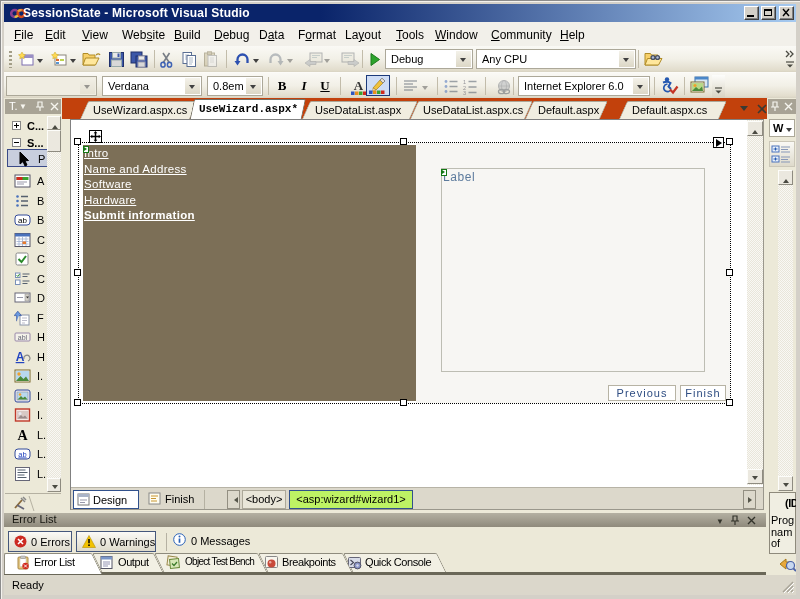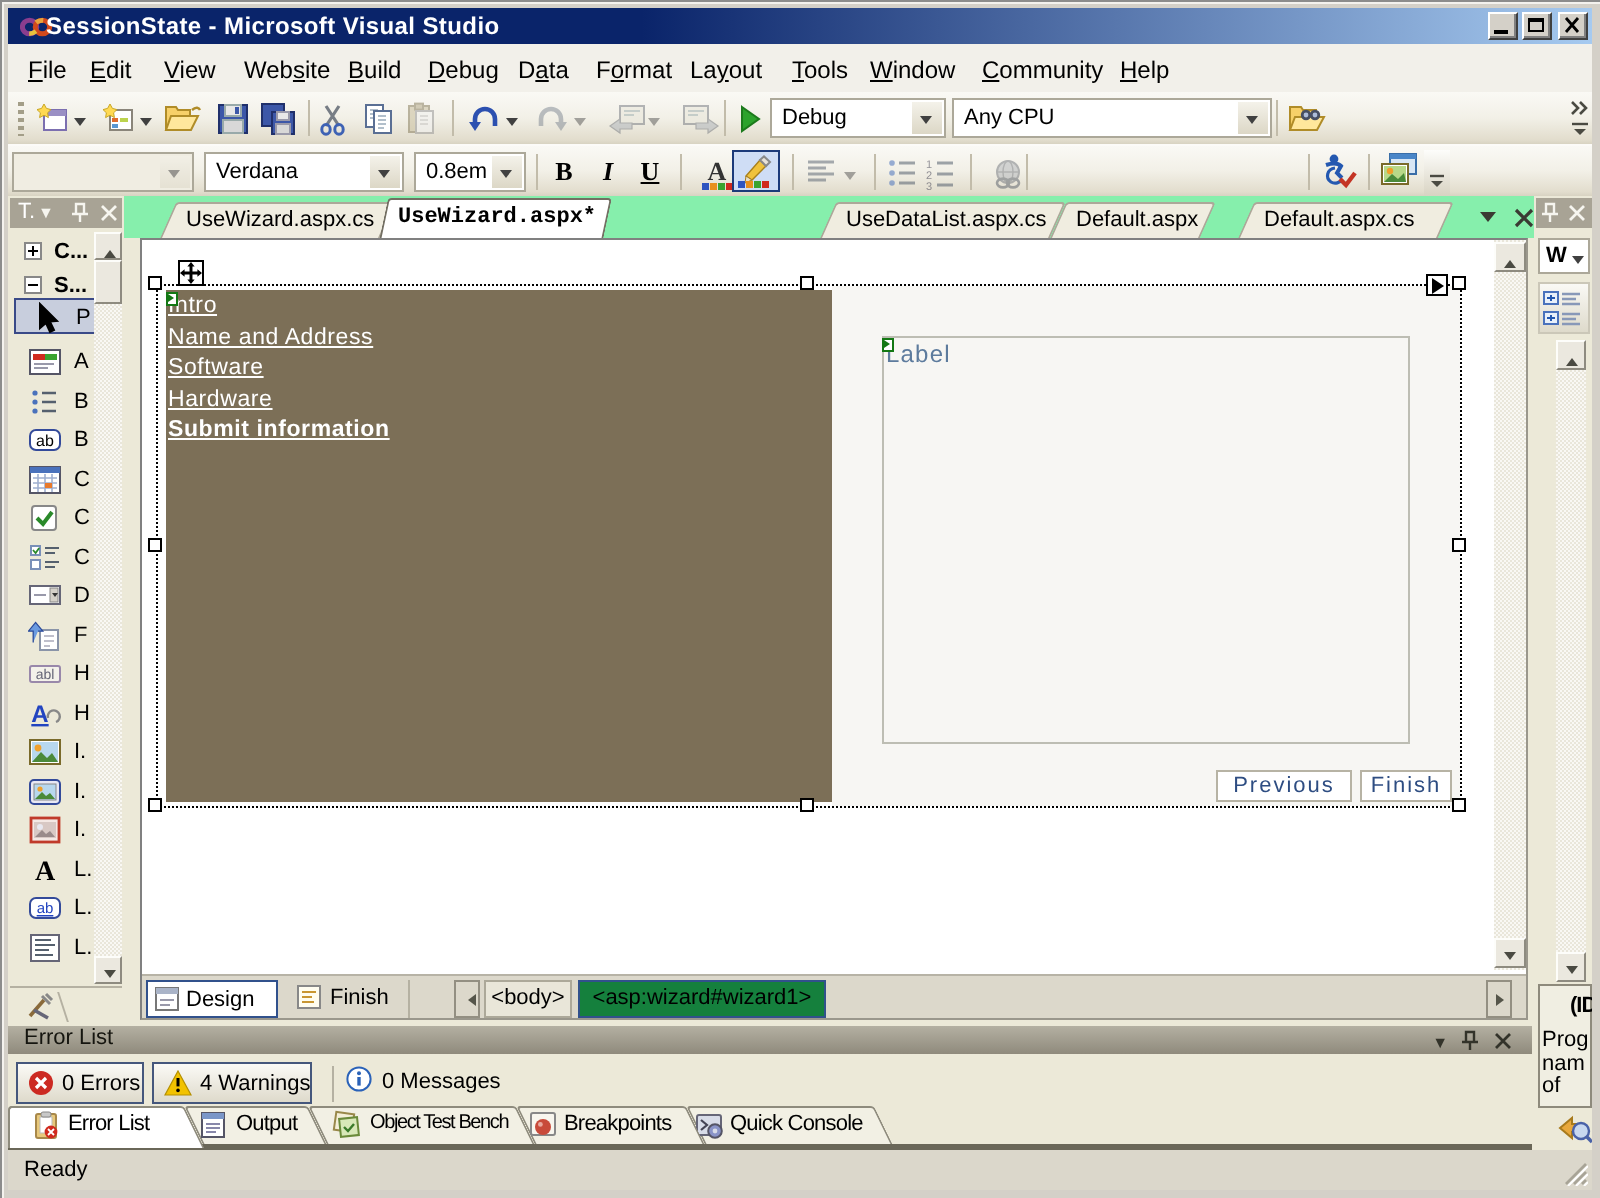--- a/index.html
+++ b/index.html
@@ -35,21 +35,21 @@
 .tsep { position:absolute; top:4px; width:1px; height:18px; background:#c2bcaa; }
 .combo { position:absolute; top:3px; height:20px; background:#fff; border:1px solid #aca899; font-size:11px; color:#000; }
 .combo .ctext { position:absolute; left:5px; top:3px; white-space:nowrap; }
 .combo .carr { position:absolute; right:1px; top:1px; bottom:1px; width:15px; background:linear-gradient(180deg,#f4f2ea,#dcd7c6); color:#404040; }
 .combo .carr:after { content:""; position:absolute; left:4px; top:7px; border:3.5px solid transparent; border-top:4px solid #404040; }
 .darr { position:absolute; width:9px; height:16px; }
 .darr:after { content:""; position:absolute; left:1px; top:7px; border:3.5px solid transparent; border-top:4px solid #404040; }
 .icon16 { position:absolute; top:5px; width:17px; height:17px; }
 .icon16 svg { position:absolute; left:0; top:0; }
 
-#tabstrip { position:absolute; left:62px; top:98px; width:712px; height:21px; background:#86efac; }
+#tabstrip { position:absolute; left:62px; top:98px; width:712px; height:21px; background:#c2410c; }
 .dtab { position:absolute; top:3px; height:18px; font-size:11px; color:#000; white-space:nowrap; }
 .dtab .bg { position:absolute; left:0; top:0; width:100%; height:100%; background:#f0ede0; border:1px solid #aca899; border-bottom:none; border-radius:2px 2px 0 0; transform:skewX(-24deg); transform-origin:100% 0; }
 .dtab .tx { position:absolute; left:5px; top:3px; }
 .dtab.active { z-index:3; top:1px; height:20px; font-weight:bold; }
 .dtab.active .bg { background:#fff; border-color:#736f63; transform:skewX(-12deg); }
 .dtab.active .tx { top:4px;font-family:Liberation Mono, monospace; }
 
 #toolbox { position:absolute; left:4px; top:98px; width:58px; height:414px; background:#ece9d8; }
 #tb-title { position:absolute; left:1px; top:1px; width:56px; height:15px; background:#a8a395; color:#fff; font-size:11px; }
 .titem { position:absolute; left:3px; width:42px; height:19px; color:#000; font-size:11px; }
@@ -311,20 +311,24 @@
       </svg></div>
   <div class="tsep" style="left:481px"></div>
   <div class="abs" style="left:491px;top:6px;width:18px;height:17px;opacity:0.5"><svg width="18" height="17" viewBox="0 0 18 17">
         <circle cx="9" cy="7" r="5.5" fill="#b0b4ba" stroke="#70747c"></circle>
         <ellipse cx="9" cy="7" rx="2.5" ry="5.5" fill="none" stroke="#70747c" stroke-width="0.7"></ellipse>
         <path d="M3.5 7 h11" stroke="#70747c" stroke-width="0.7"></path>
         <ellipse cx="6.5" cy="12.5" rx="3" ry="2.2" fill="none" stroke="#555c66" stroke-width="1.3"></ellipse>
         <ellipse cx="11.5" cy="12.5" rx="3" ry="2.2" fill="none" stroke="#555c66" stroke-width="1.3"></ellipse>
       </svg></div>
   <div class="tsep" style="left:509px"></div>
+  <div class="combo" style="left:514px;width:132px">
+      <span class="ctext">Internet Explorer 6.0</span>
+      <span class="carr"></span>
+    </div>
   <div class="tsep" style="left:650px"></div>
   <div class="abs" style="left:655px;top:3px;width:20px;height:19px"><svg width="20" height="19" viewBox="0 0 20 19">
         <circle cx="8" cy="3.5" r="2.2" fill="#2458b0"></circle>
         <path d="M4 6.5 C7 5.5 10 5.5 11.5 7 L9.5 10.5 L12 13 " fill="none" stroke="#2458b0" stroke-width="2"></path>
         <path d="M8.5 8 C4.5 8.5 3.5 13 6.5 15 C8.5 16.2 11 15.5 12 13.5" fill="none" stroke="#2458b0" stroke-width="1.6"></path>
         <path d="M11 13.5 L14 16.5 L18.5 10.5" fill="none" stroke="#c43424" stroke-width="2.2"></path>
       </svg></div>
   <div class="tsep" style="left:680px"></div>
   <div class="abs" style="left:686px;top:3px;width:19px;height:18px"><svg width="19" height="18" viewBox="0 0 19 18">
         <rect x="5" y="1" width="13" height="10" fill="#d8e6f4" stroke="#3a6ea8"></rect>
@@ -520,20 +524,24 @@
 
 <div id="tabstrip">
   <div class="dtab" style="left:26px;width:110px;z-index:1">
       <span class="bg"></span>
       <span class="tx">UseWizard.aspx.cs</span>
     </div>
   <div class="dtab active" style="left:132px;width:112px">
       <span class="bg"></span>
       <span class="tx">UseWizard.aspx*</span>
     </div>
+  <div class="dtab" style="left:248px;width:108px;z-index:1">
+      <span class="bg"></span>
+      <span class="tx">UseDataList.aspx</span>
+    </div>
   <div class="dtab" style="left:356px;width:115px;z-index:1">
       <span class="bg"></span>
       <span class="tx">UseDataList.aspx.cs</span>
     </div>
   <div class="dtab" style="left:471px;width:75px;z-index:1">
       <span class="bg"></span>
       <span class="tx">Default.aspx</span>
     </div>
   <div class="dtab" style="left:565px;width:100px;z-index:1">
       <span class="bg"></span>
@@ -603,21 +611,21 @@
         <rect x="1" y="1" width="11" height="11" fill="#fffdf0" stroke="#888"></rect>
         <path d="M3 4 h7 M3 6.5 h5 M3 9 h6" stroke="#c89632" stroke-width="1"></path>
       </svg>
     <span style="margin-left:17px">Finish</span>
   </div>
   <div class="abs" style="left:133px;top:2px;width:1px;height:19px;background:#b5b1a2"></div>
   <div class="abs" style="left:156px;top:2px;width:13px;height:19px;background:#dcd8cb;border:1px solid #938f82">
       <span style="position:absolute;left:3px;top:6px;width:0;height:0;border:3.5px solid transparent;border-right:4.5px solid #55554a"></span>
     </div>
   <div class="abs" style="left:171px;top:2px;width:44px;height:19px;border:1px solid #aca899;background:#e9e6d9;font-size:11px;text-align:center;line-height:17px">&lt;body&gt;</div>
-  <div class="abs" style="left:218px;top:2px;width:124px;height:19px;border:1px solid #31518c;background:#15803d;font-size:11px;text-align:center;line-height:17px">&lt;asp:wizard#wizard1&gt;</div>
+  <div class="abs" style="left:218px;top:2px;width:124px;height:19px;border:1px solid #31518c;background:#bef264;font-size:11px;text-align:center;line-height:17px">&lt;asp:wizard#wizard1&gt;</div>
   <div class="abs" style="left:672px;top:2px;width:13px;height:19px;background:#dcd8cb;border:1px solid #938f82">
       <span style="position:absolute;left:4px;top:6px;width:0;height:0;border:3.5px solid transparent;border-left:4.5px solid #55554a"></span>
     </div>
 </div>
 
 <div id="errorlist">
   <div id="el-title">
       <span style="position:absolute;left:8px;top:0px">Error List</span>
     <span style="position:absolute;right:42px;top:4px;font-size:8px;color:#33332a">▼</span>
     <svg style="position:absolute;right:26px;top:2px" width="11" height="11" viewBox="0 0 11 11">
@@ -633,21 +641,21 @@
         <path d="M4 4 L9 9 M9 4 L4 9" stroke="#fff" stroke-width="1.6"></path>
       </svg>
     <span class="abs" style="left:22px;top:4px">0 Errors</span>
   </div>
   <div class="elbtn" style="left:72px;width:80px">
     <svg class="abs" style="left:5px;top:3px" width="14" height="13" viewBox="0 0 14 13">
         <path d="M7 0.5 L13.5 12.5 H0.5 Z" fill="#f2c200" stroke="#b59000" stroke-width="0.6"></path>
         <path d="M7 4 V8.2" stroke="#000" stroke-width="1.5"></path>
         <circle cx="7" cy="10.2" r="0.9" fill="#000"></circle>
       </svg>
-    <span class="abs" style="left:23px;top:4px">4 Warnings</span>
+    <span class="abs" style="left:23px;top:4px">0 Warnings</span>
   </div>
   <div class="abs" style="left:162px;top:22px;width:1px;height:18px;background:#b5b1a2"></div>
   <div class="abs" style="left:169px;top:24px;font-size:11px">
     <svg class="abs" style="left:0;top:-2px" width="13" height="13" viewBox="0 0 13 13">
         <circle cx="6.5" cy="6.5" r="5.8" fill="#fff" stroke="#2a62b8" stroke-width="1"></circle>
         <path d="M6.5 5.5 V9.8" stroke="#2a62b8" stroke-width="1.7"></path>
         <circle cx="6.5" cy="3.6" r="1" fill="#2a62b8"></circle>
       </svg>
     <span style="margin-left:18px">0 Messages</span>
   </div>

